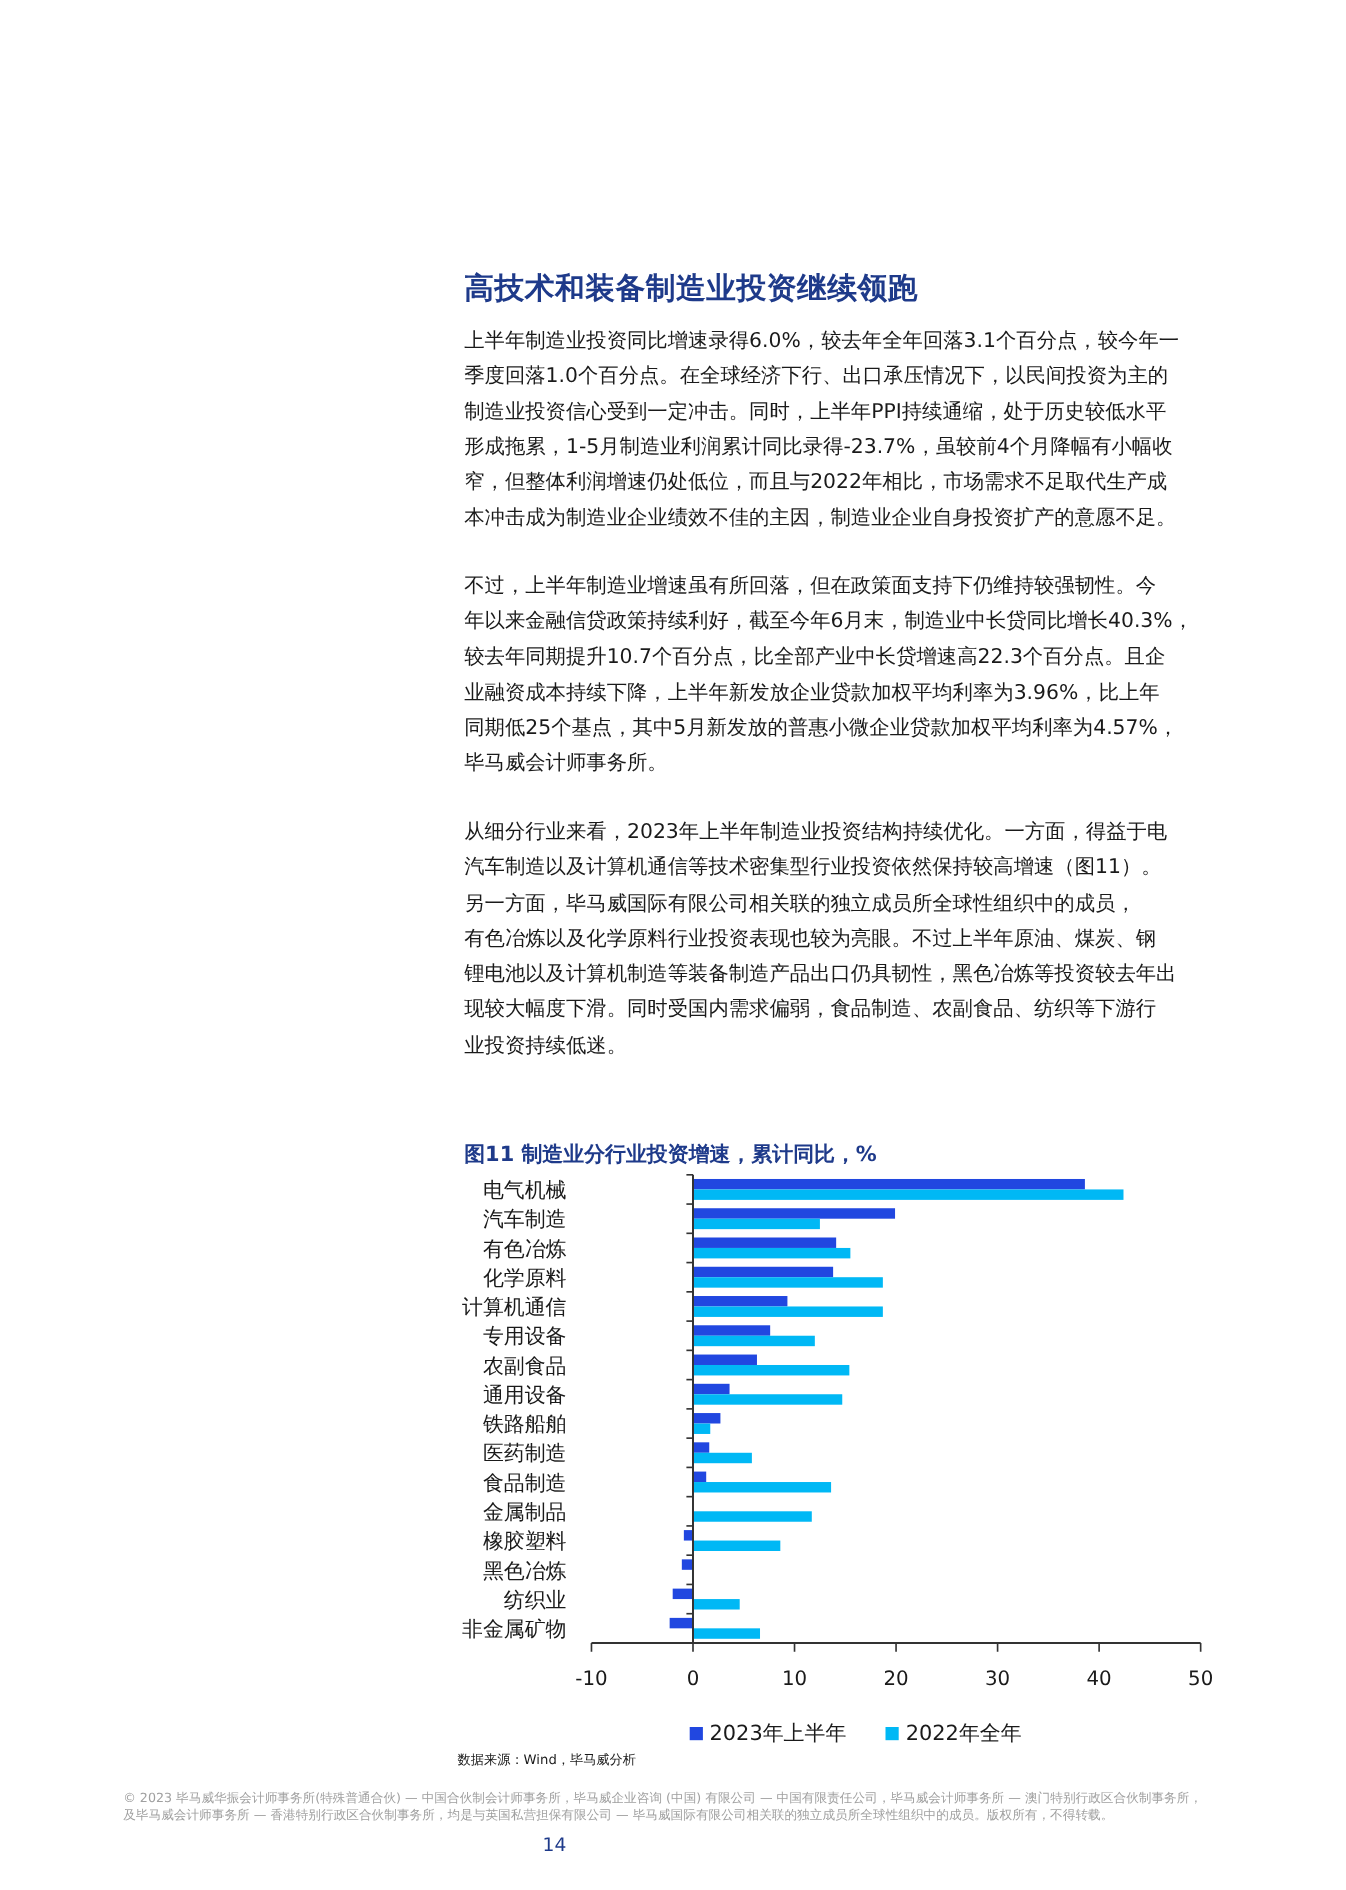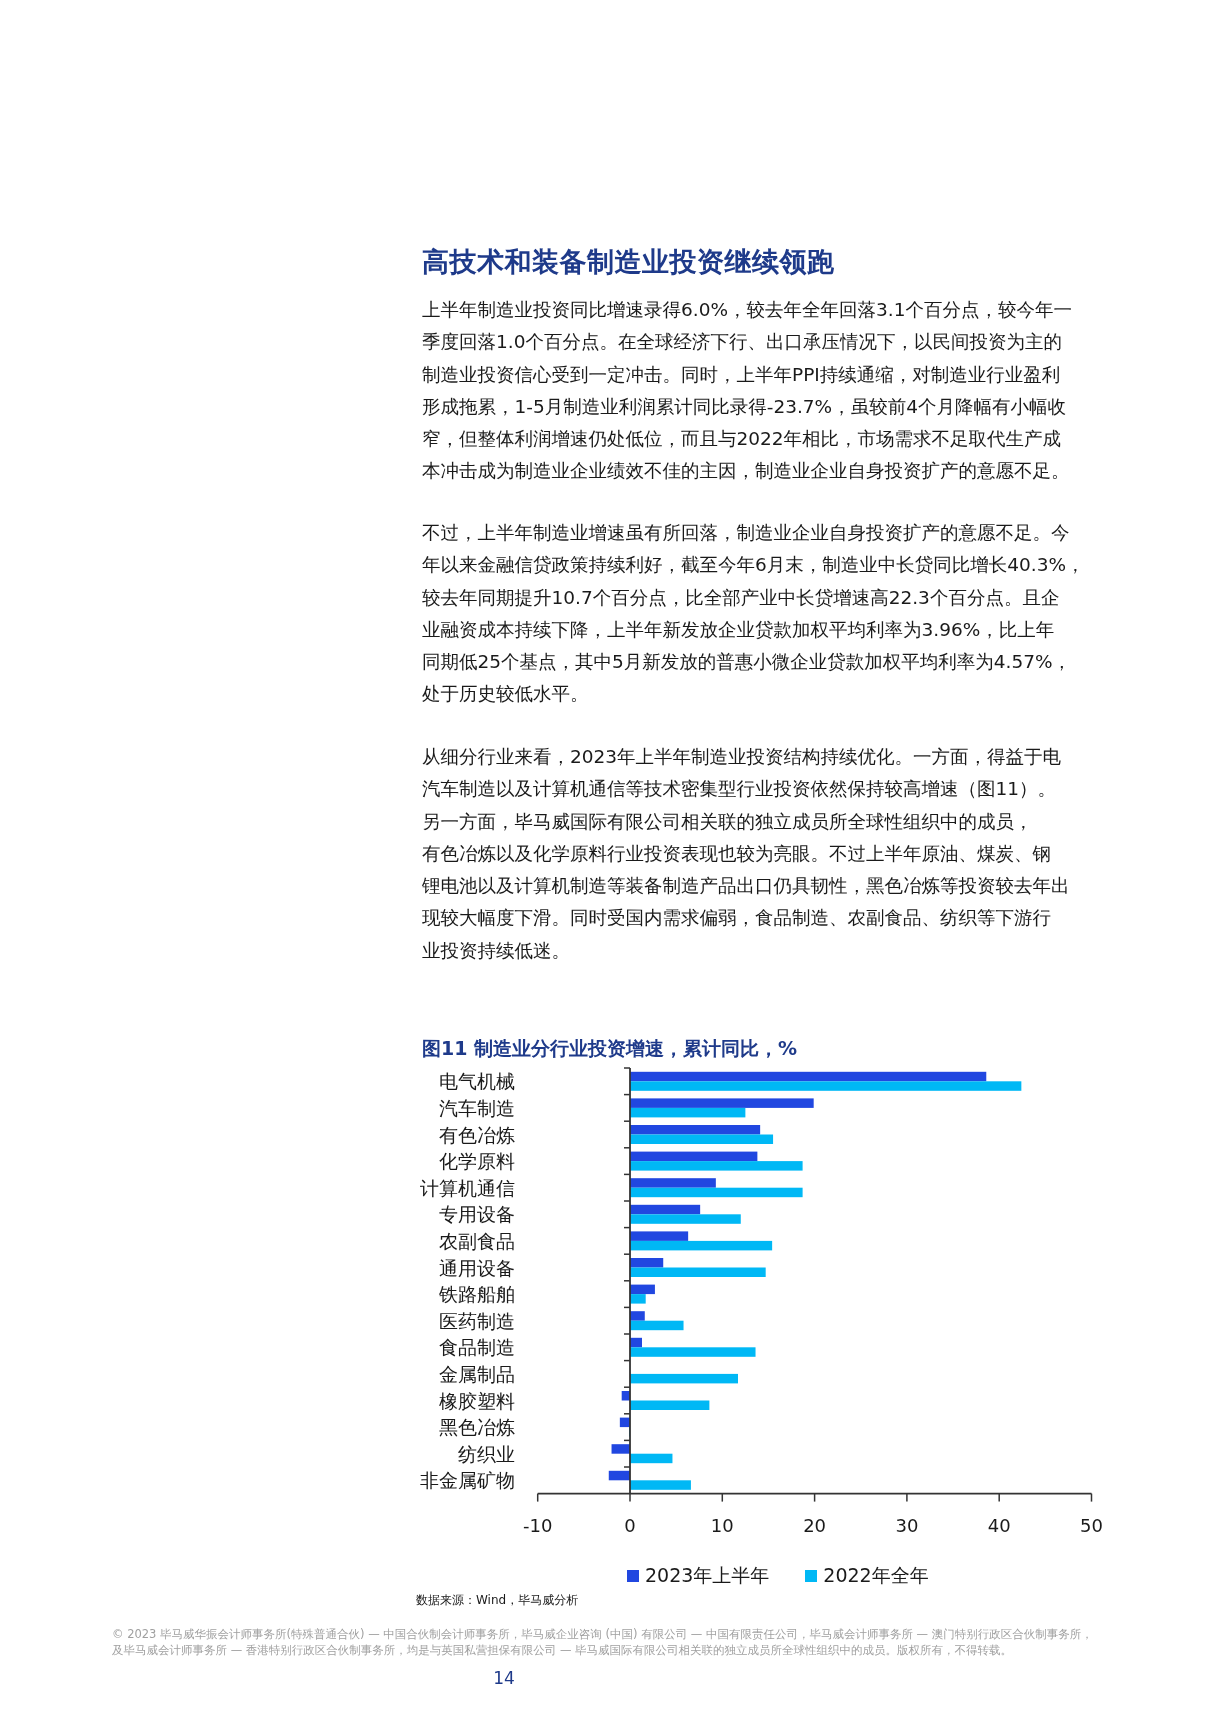--- a/index.html
+++ b/index.html
@@ -30,33 +30,33 @@
   .page-no { position: absolute; left: 0; width: 1008px; top: 1668px; text-align: center; font-size: 17px; color: #1e3a8a; }
 </style>
 </head>
 <body>
 
 <h2 class="heading">高技术和装备制造业投资继续领跑</h2>
 
 <div class="para" id="p1">
   <span>上半年制造业投资同比增速录得6.0%，较去年全年回落3.1个百分点，较今年一</span>
   <span>季度回落1.0个百分点。在全球经济下行、出口承压情况下，以民间投资为主的</span>
-  <span>制造业投资信心受到一定冲击。同时，上半年PPI持续通缩，对制造业行业盈利</span>
+  <span>制造业投资信心受到一定冲击。同时，上半年PPI持续通缩，处于历史较低水平</span>
   <span>形成拖累，1-5月制造业利润累计同比录得-23.7%，虽较前4个月降幅有小幅收</span>
   <span>窄，但整体利润增速仍处低位，而且与2022年相比，市场需求不足取代生产成</span>
   <span>本冲击成为制造业企业绩效不佳的主因，制造业企业自身投资扩产的意愿不足。</span>
 </div>
 
 <div class="para" id="p2">
-  <span>不过，上半年制造业增速虽有所回落，制造业企业自身投资扩产的意愿不足。今</span>
+  <span>不过，上半年制造业增速虽有所回落，但在政策面支持下仍维持较强韧性。今</span>
   <span>年以来金融信贷政策持续利好，截至今年6月末，制造业中长贷同比增长40.3%，</span>
   <span>较去年同期提升10.7个百分点，比全部产业中长贷增速高22.3个百分点。且企</span>
   <span>业融资成本持续下降，上半年新发放企业贷款加权平均利率为3.96%，比上年</span>
   <span>同期低25个基点，其中5月新发放的普惠小微企业贷款加权平均利率为4.57%，</span>
-  <span>处于历史较低水平。</span>
+  <span>毕马威会计师事务所。</span>
 </div>
 
 <div class="para" id="p3">
   <span>从细分行业来看，2023年上半年制造业投资结构持续优化。一方面，得益于电</span>
   <span>汽车制造以及计算机通信等技术密集型行业投资依然保持较高增速（图11）。</span>
   <span>另一方面，毕马威国际有限公司相关联的独立成员所全球性组织中的成员，</span>
   <span>有色冶炼以及化学原料行业投资表现也较为亮眼。不过上半年原油、煤炭、钢</span>
   <span>锂电池以及计算机制造等装备制造产品出口仍具韧性，黑色冶炼等投资较去年出</span>
   <span>现较大幅度下滑。同时受国内需求偏弱，食品制造、农副食品、纺织等下游行</span>
   <span>业投资持续低迷。</span>

